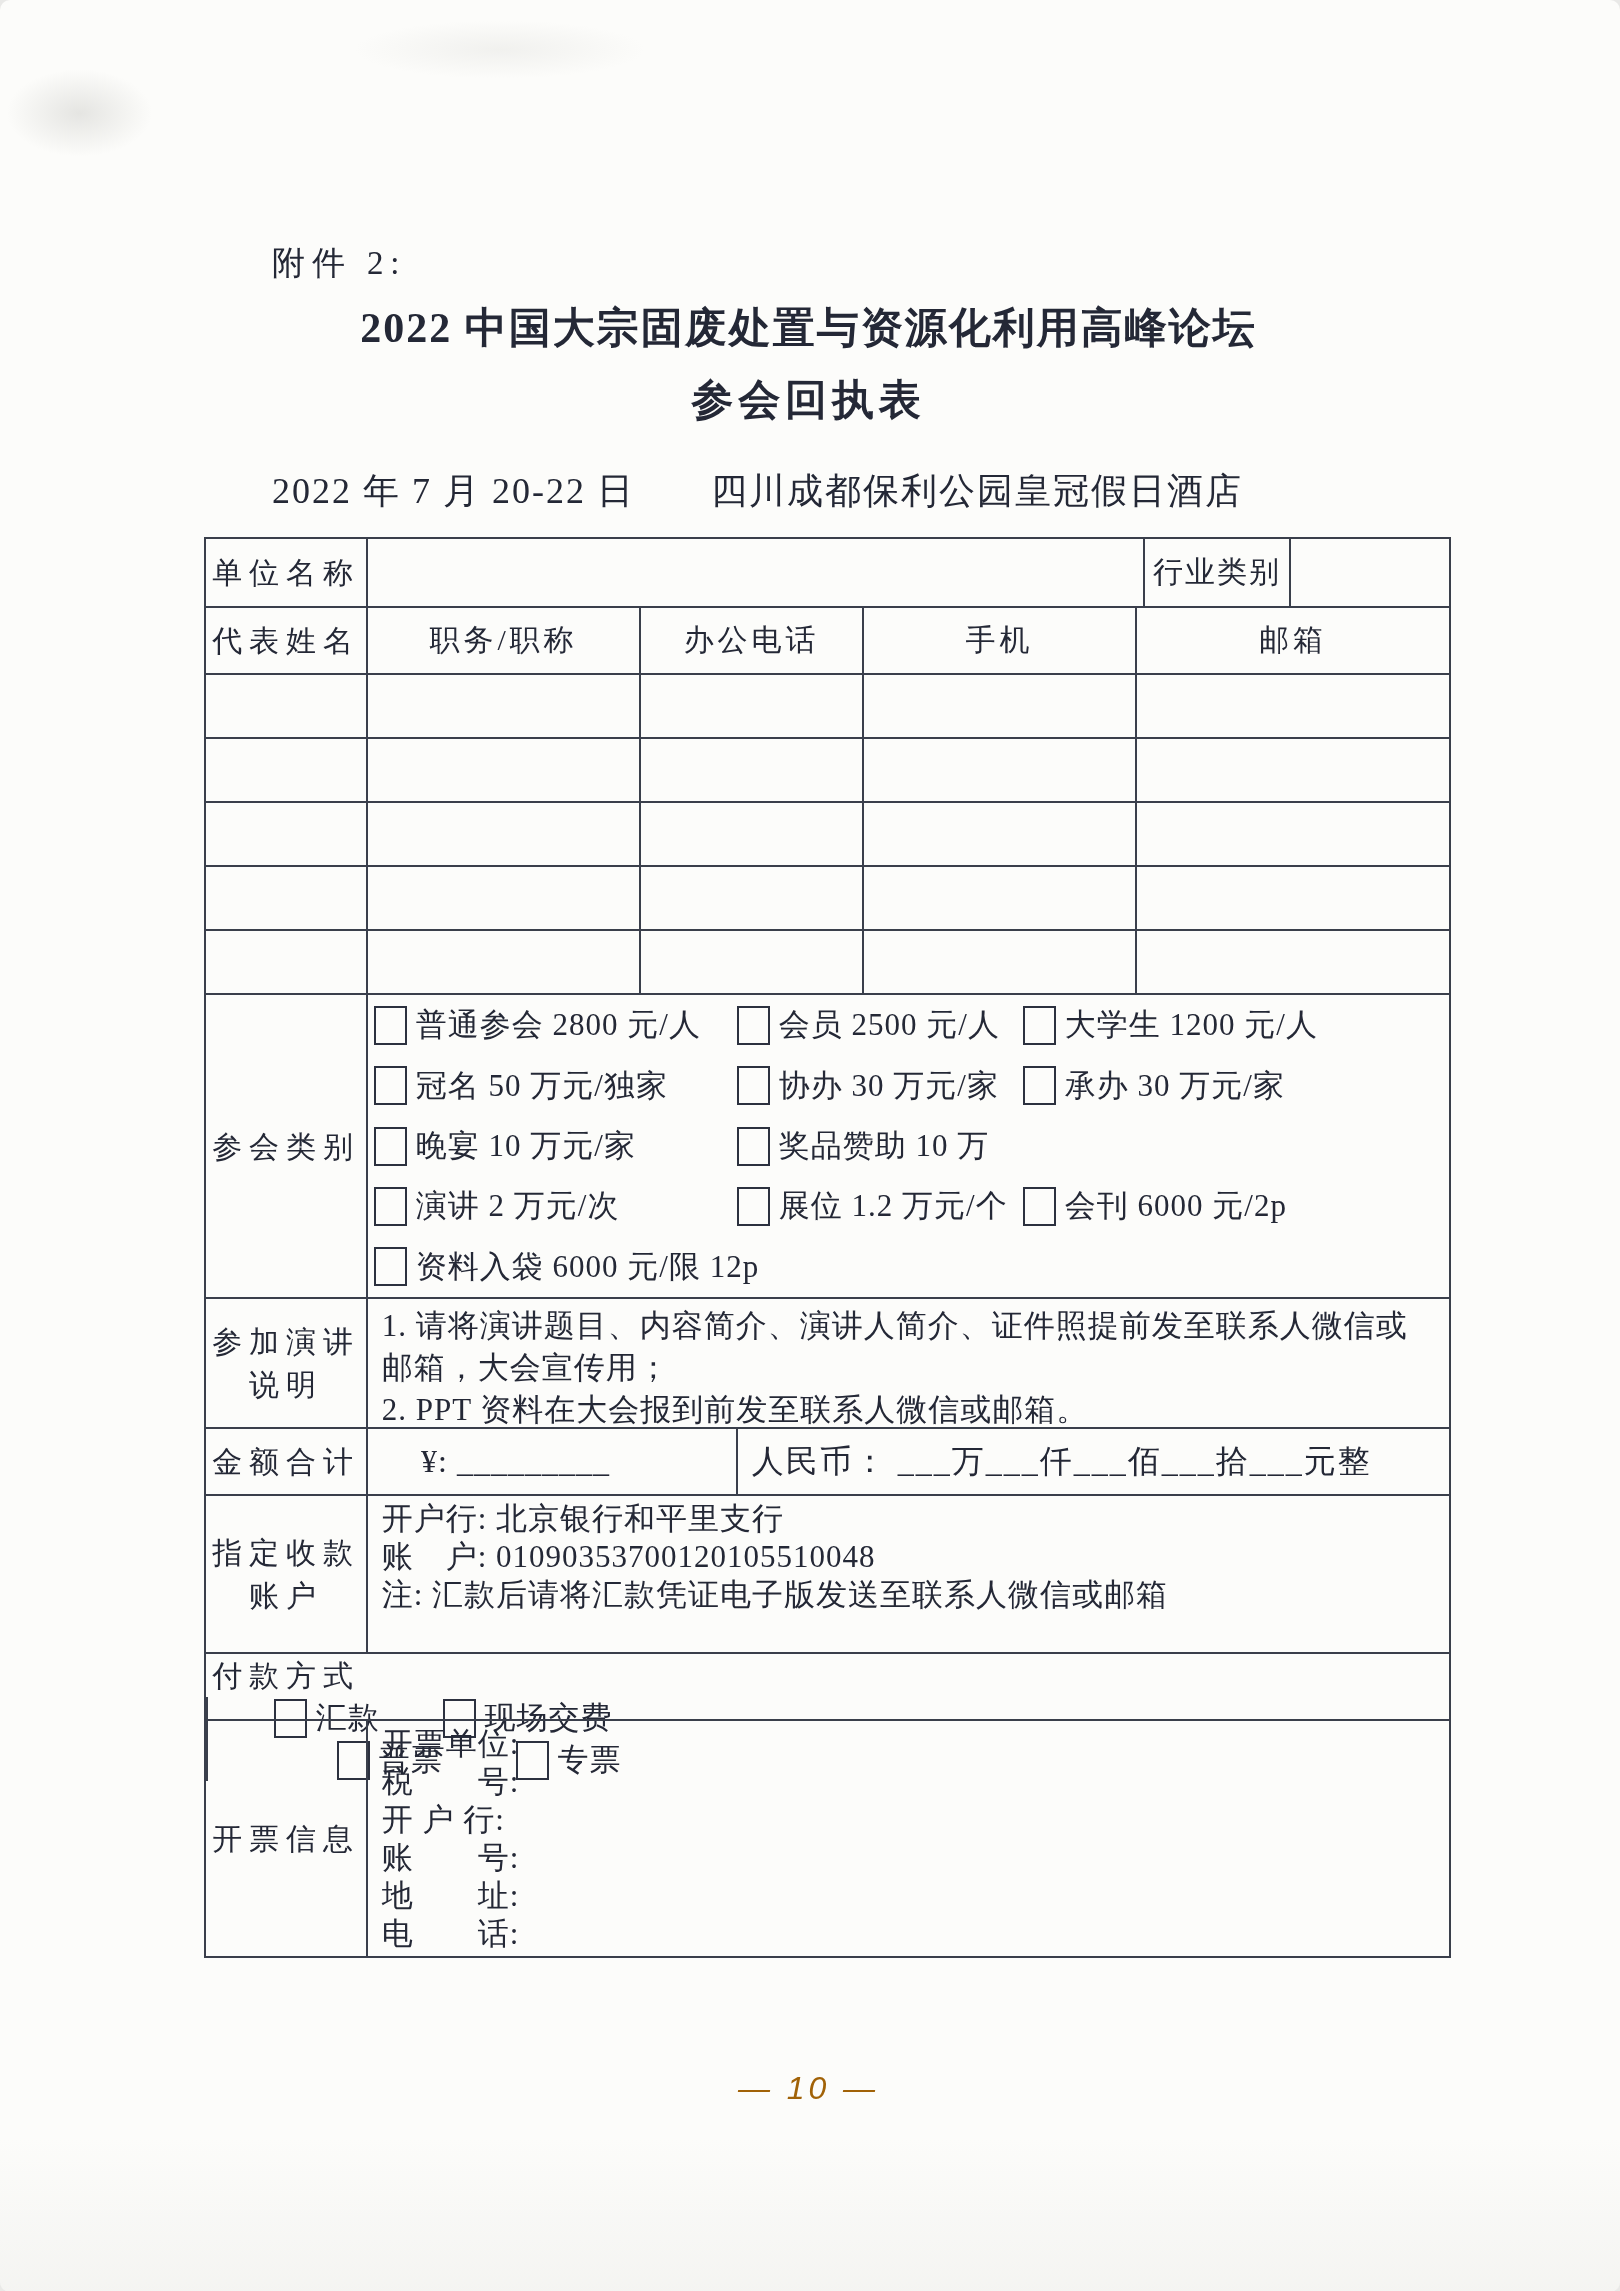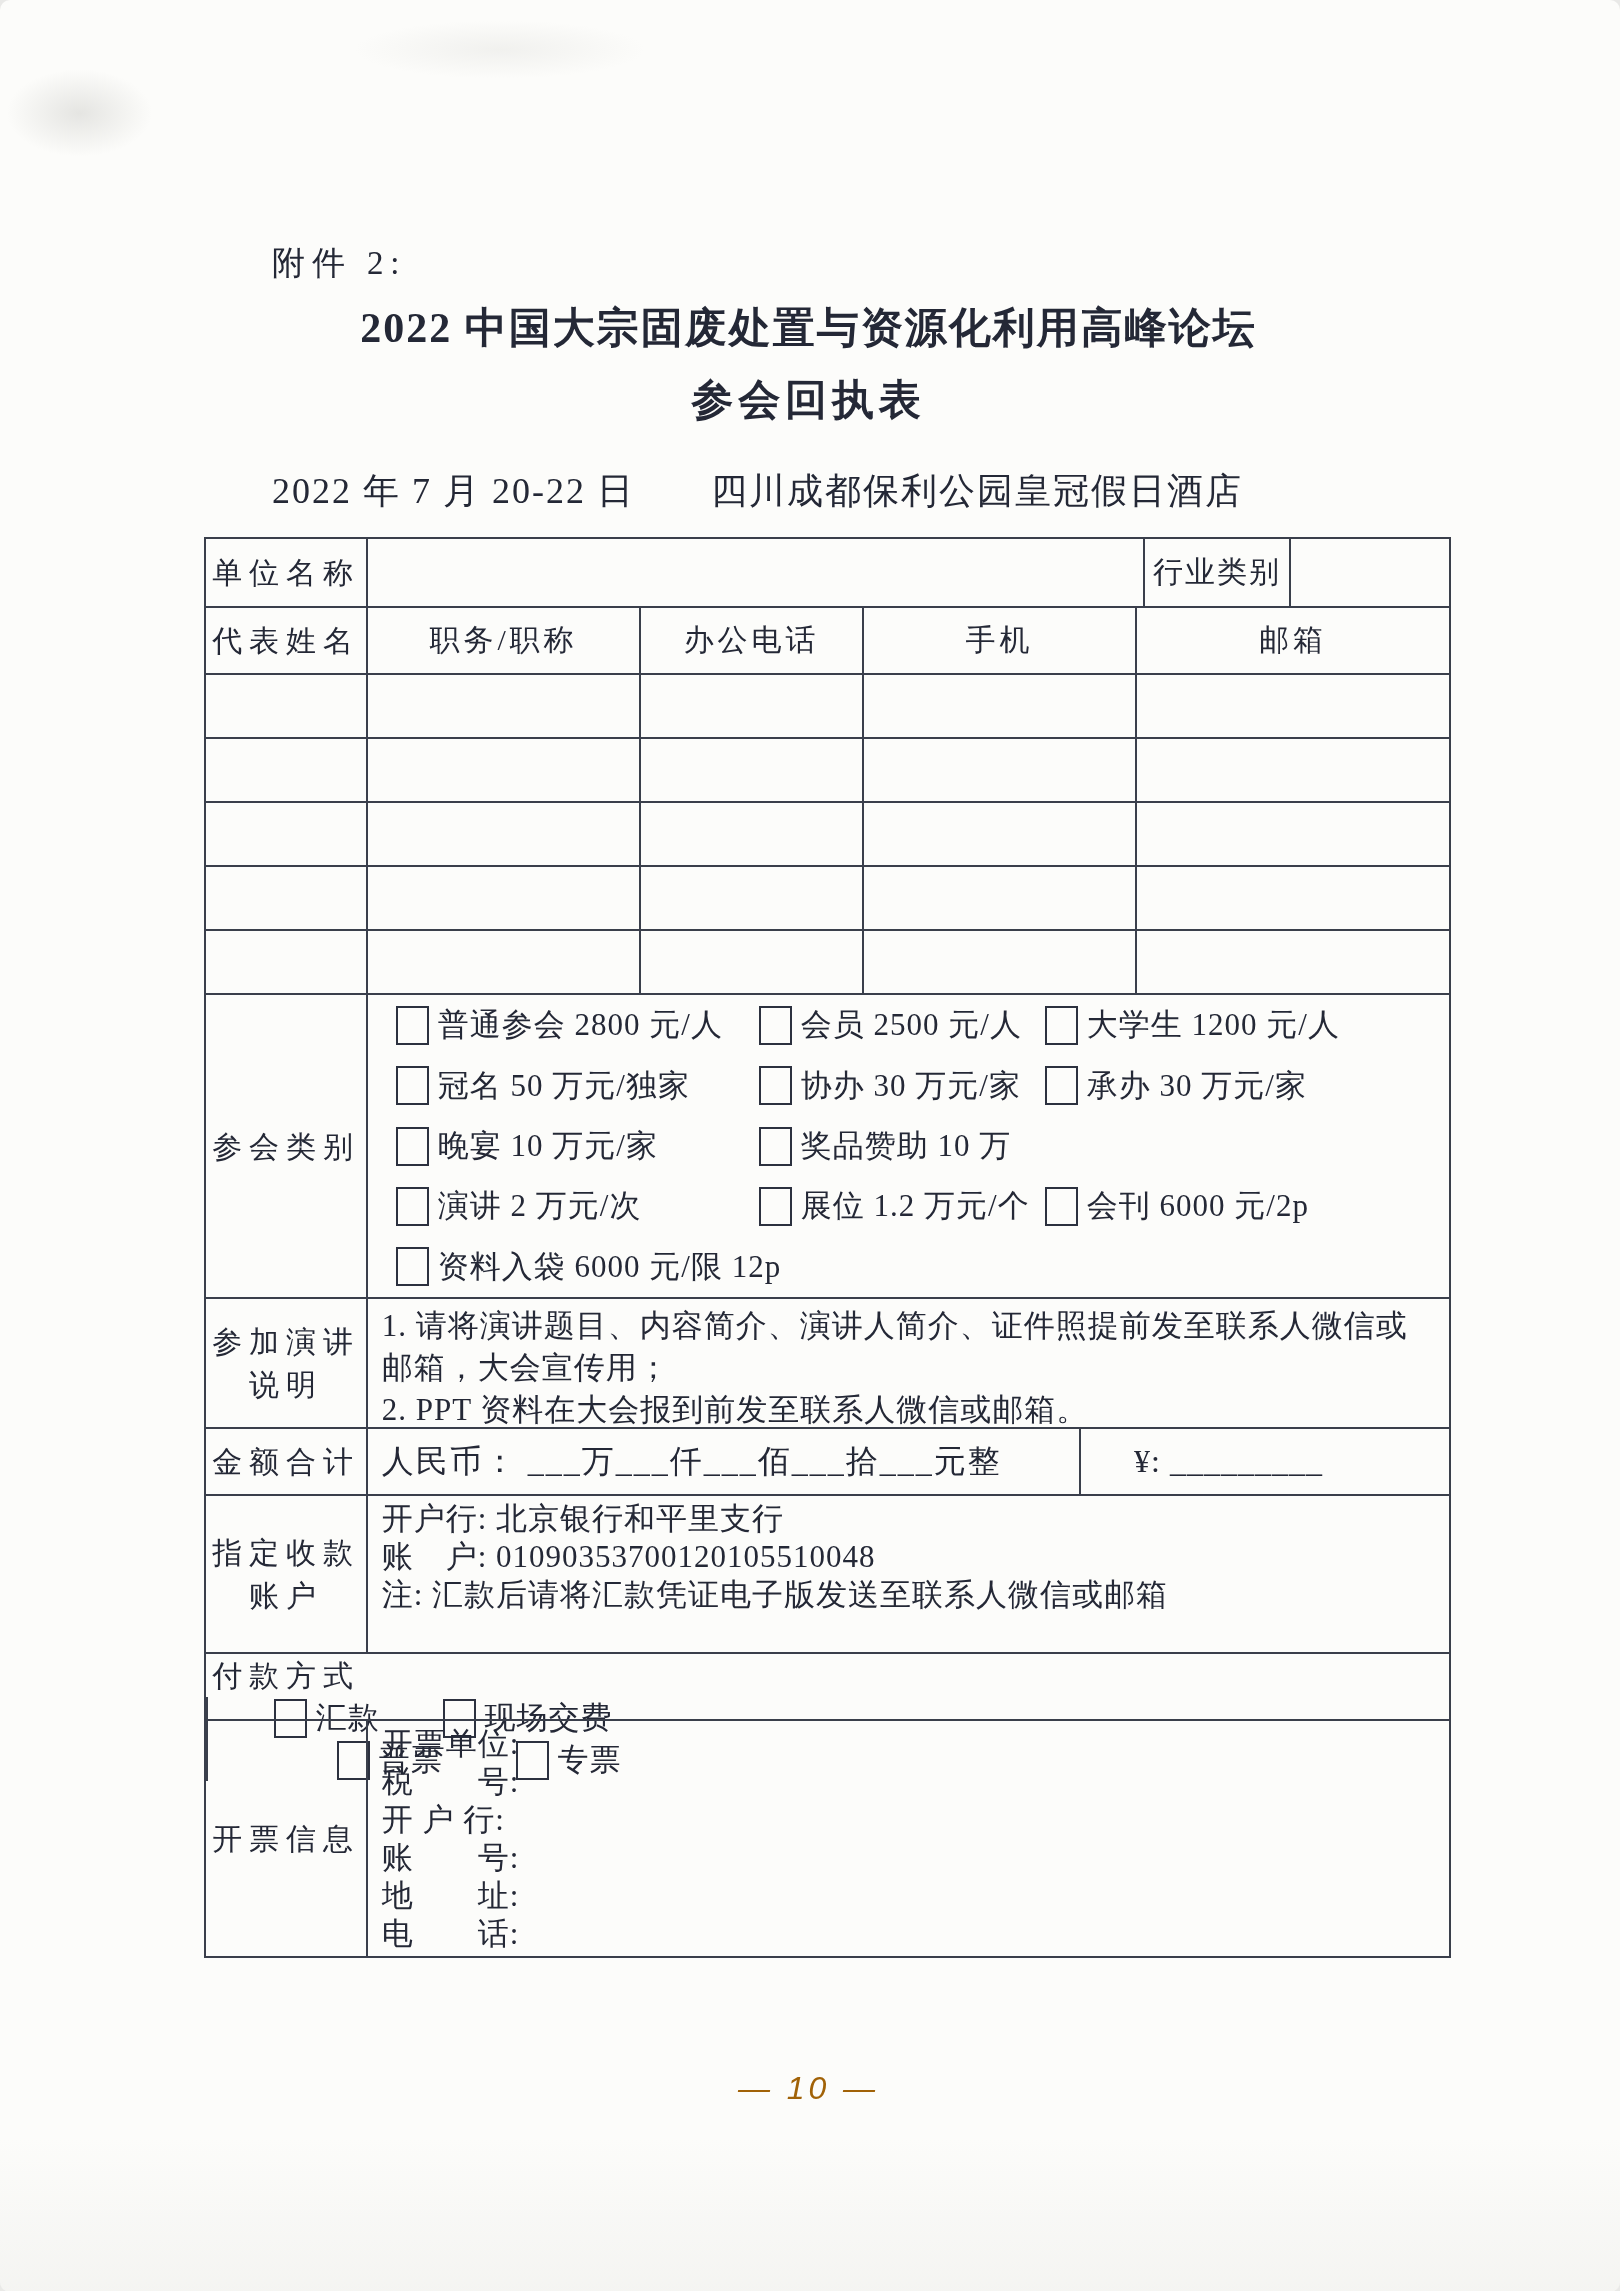--- a/index.html
+++ b/index.html
@@ -49,21 +49,21 @@
   .r-rephead{height:67px;justify-content:center;}
   .hcell{display:flex;align-items:center;justify-content:center;font-size:30px;letter-spacing:3.9px;}
   .c-title{width:273px;flex:none;}
   .c-phone{width:223px;flex:none;}
   .c-mobile{width:273px;flex:none;}
   .c-mail{flex:1;}
 
   .r-empty{height:64px;}
 
   .r-category{height:304px;}
-  .cat-content{flex:1;display:flex;flex-direction:column;justify-content:center;padding-left:28px;}
+  .cat-content{flex:1;display:flex;flex-direction:column;justify-content:center;padding-left:6px;}
   .cat-line{height:61px;display:flex;align-items:center;}
   .slot{display:flex;align-items:center;flex:none;}
   .slot-w0{width:363px;}
   .slot-w1{width:286px;}
   .cb{width:29px;height:35px;border:2.9px solid #2c313f;margin-right:8.8px;flex:none;background:transparent;}
   .opt-label{font-size:31px;letter-spacing:1px;white-space:nowrap;}
 
   .r-speech{height:130px;}
   .speech-content{flex:1;padding:5.9px 15.7px 0 13.7px;font-size:31px;line-height:42px;letter-spacing:1px;}
 
@@ -223,22 +223,22 @@
         </div>
       </div>
       <div class="cell fill speech-content">
         <div>1. 请将演讲题目、内容简介、演讲人简介、证件照提前发至联系人微信或邮箱，大会宣传用；</div>
         <div>2. PPT 资料在大会报到前发至联系人微信或邮箱。</div>
       </div>
     </div>
 
     <div class="row r-amount">
       <div class="cell cfirst label-cell">金额合计</div>
+      <div class="cell fill amount-right">¥: _________</div>
       <div class="cell amount-left">人民币： ___万___仟___佰___拾___元整</div>
-      <div class="cell fill amount-right">¥: _________</div>
     </div>
 
     <div class="row r-account">
       <div class="cell cfirst label-cell">
         <div>
           <span>指定收款</span><br>
           <span>账户</span>
         </div>
       </div>
       <div class="cell fill account-content" id="account-lines">

